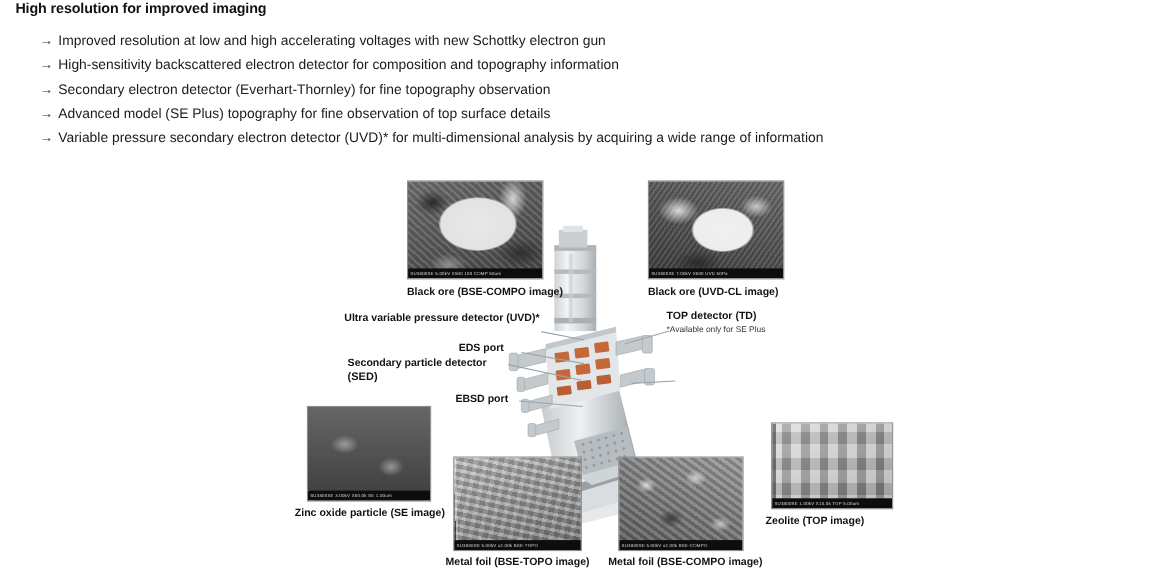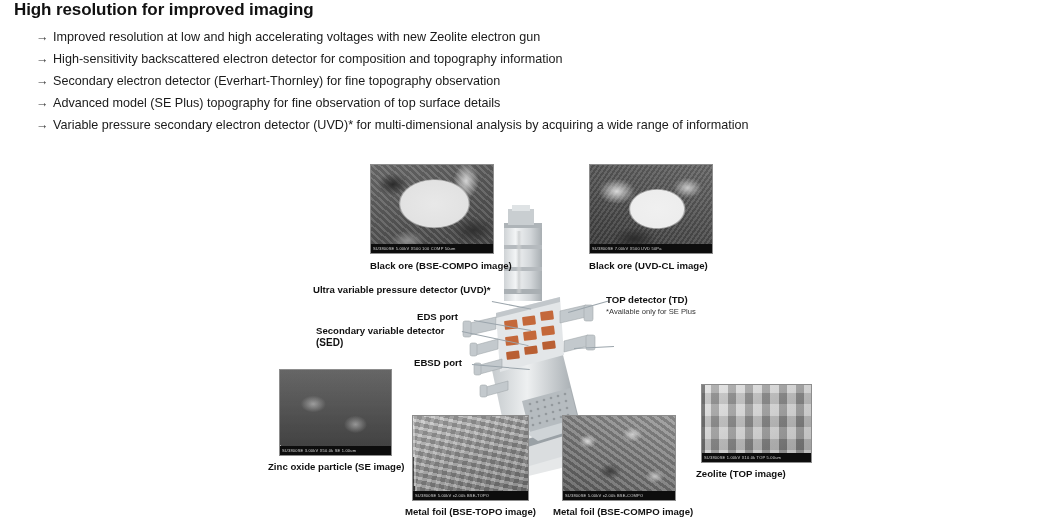--- a/index.html
+++ b/index.html
@@ -14,21 +14,21 @@
     font-family: "Liberation Sans", sans-serif;
     color: #1a1a1a;
     overflow: hidden;
   }
 
   
   .page-title {
     position: absolute;
     left: 14px;
     top: 0px;
-    font-size: 17px;
+    font-size: 13px;
     font-weight: bold;
     letter-spacing: -0.1px;
     color: #111111;
   }
 
   
   .bullets {
     position: absolute;
     left: 36px;
     top: 30px;
@@ -188,21 +188,21 @@
   }
 </style>
 </head>
 <body>
 
 <div class="page-title">High resolution for improved imaging</div>
 
 <div class="bullets">
   <div class="bullet-row">
     <span class="bullet-arrow">→</span>
-    <span class="bullet-text">Improved resolution at low and high accelerating voltages with new Zeolite electron gun</span>
+    <span class="bullet-text">Improved resolution at low and high accelerating voltages with new Schottky electron gun</span>
   </div>
   <div class="bullet-row">
     <span class="bullet-arrow">→</span>
     <span class="bullet-text">High-sensitivity backscattered electron detector for composition and topography information</span>
   </div>
   <div class="bullet-row">
     <span class="bullet-arrow">→</span>
     <span class="bullet-text">Secondary electron detector (Everhart-Thornley) for fine topography observation</span>
   </div>
   <div class="bullet-row">
@@ -333,29 +333,29 @@
 
   <div class="label" style="left:313px; top:134px;text-align:center;">
     <span>Ultra variable pressure detector (UVD)*</span>
   </div>
 
   <div class="label" style="left:417px; top:161px;">
     <span>EDS port</span>
   </div>
 
   <div class="label" style="left:316px; top:175px;">
-    <span>Secondary variable detector</span>
+    <span>Secondary particle detector</span>
     <span class="sub" style="font-size:10px;font-weight:bold;color:#111;">(SED)</span>
   </div>
 
   <div class="label" style="left:414px; top:207px;">
     <span>EBSD port</span>
   </div>
 
-  <div class="label" style="left:606px; top:144px;">
+  <div class="label" style="left:606px; top:132px;">
     <span>TOP detector (TD)</span>
     <span class="sub">*Available only for SE Plus</span>
   </div>
 
 
   <div class="micro" style="left:370px; top:14px; width:124px; height:90px;">
     <div class="img tex-bse-compo"></div>
     <div class="scalebar">SU3800SE 5.00kV X500 100 COMP 50um</div>
   </div>
   <div class="micro-caption" style="left:370px; top:110px; width:124px;">Black ore (BSE-COMPO image)</div>

